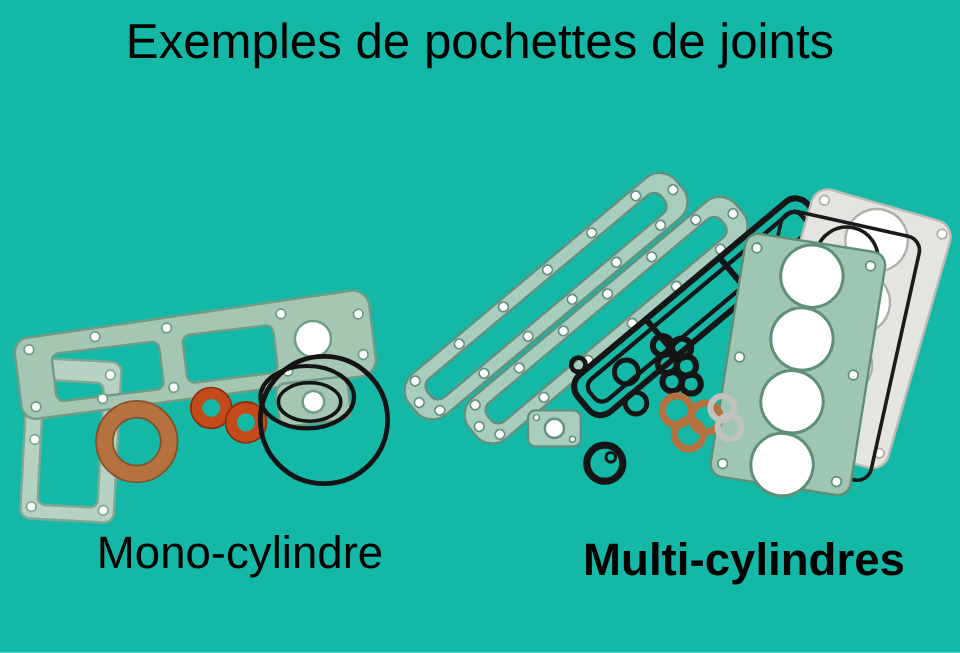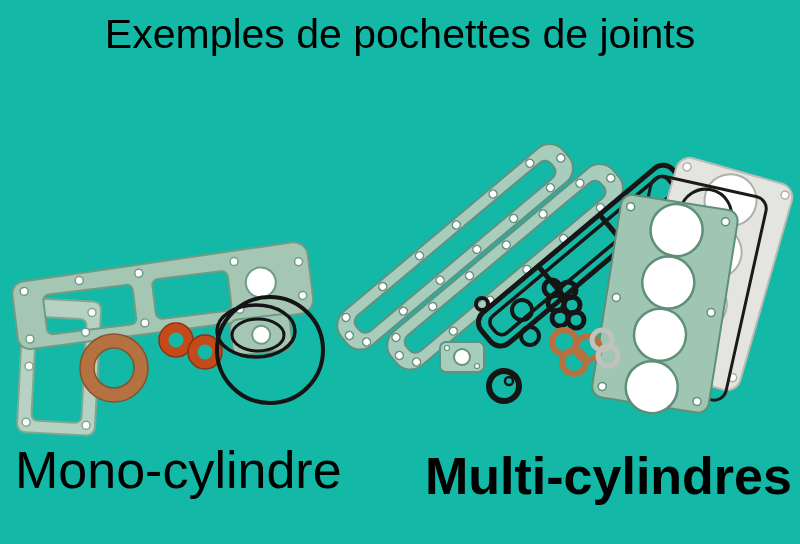--- a/index.html
+++ b/index.html
@@ -10,21 +10,21 @@
     font-family:"Liberation Sans", sans-serif;
     overflow:hidden;
   }
   .title{
     position:absolute;top:10px;left:0;width:100%;
     text-align:center;color:#000;
     font-size:41px;line-height:1.18;font-weight:400;
   }
   .caption{
     position:absolute;color:#000;
-    font-size:52px;font-weight:400;text-align:left;
+    font-size:38px;font-weight:400;text-align:center;
   }
   .caption.mono{left:15px;top:440px;width:370px;}
   .caption.multi{left:425px;top:446px;width:390px;font-weight:bold;}
   svg{position:absolute;}
   .svg-mono{left:2px;top:228px;}
   .svg-multi{left:336px;top:128px;}
 </style>
 </head>
 <body>
 

